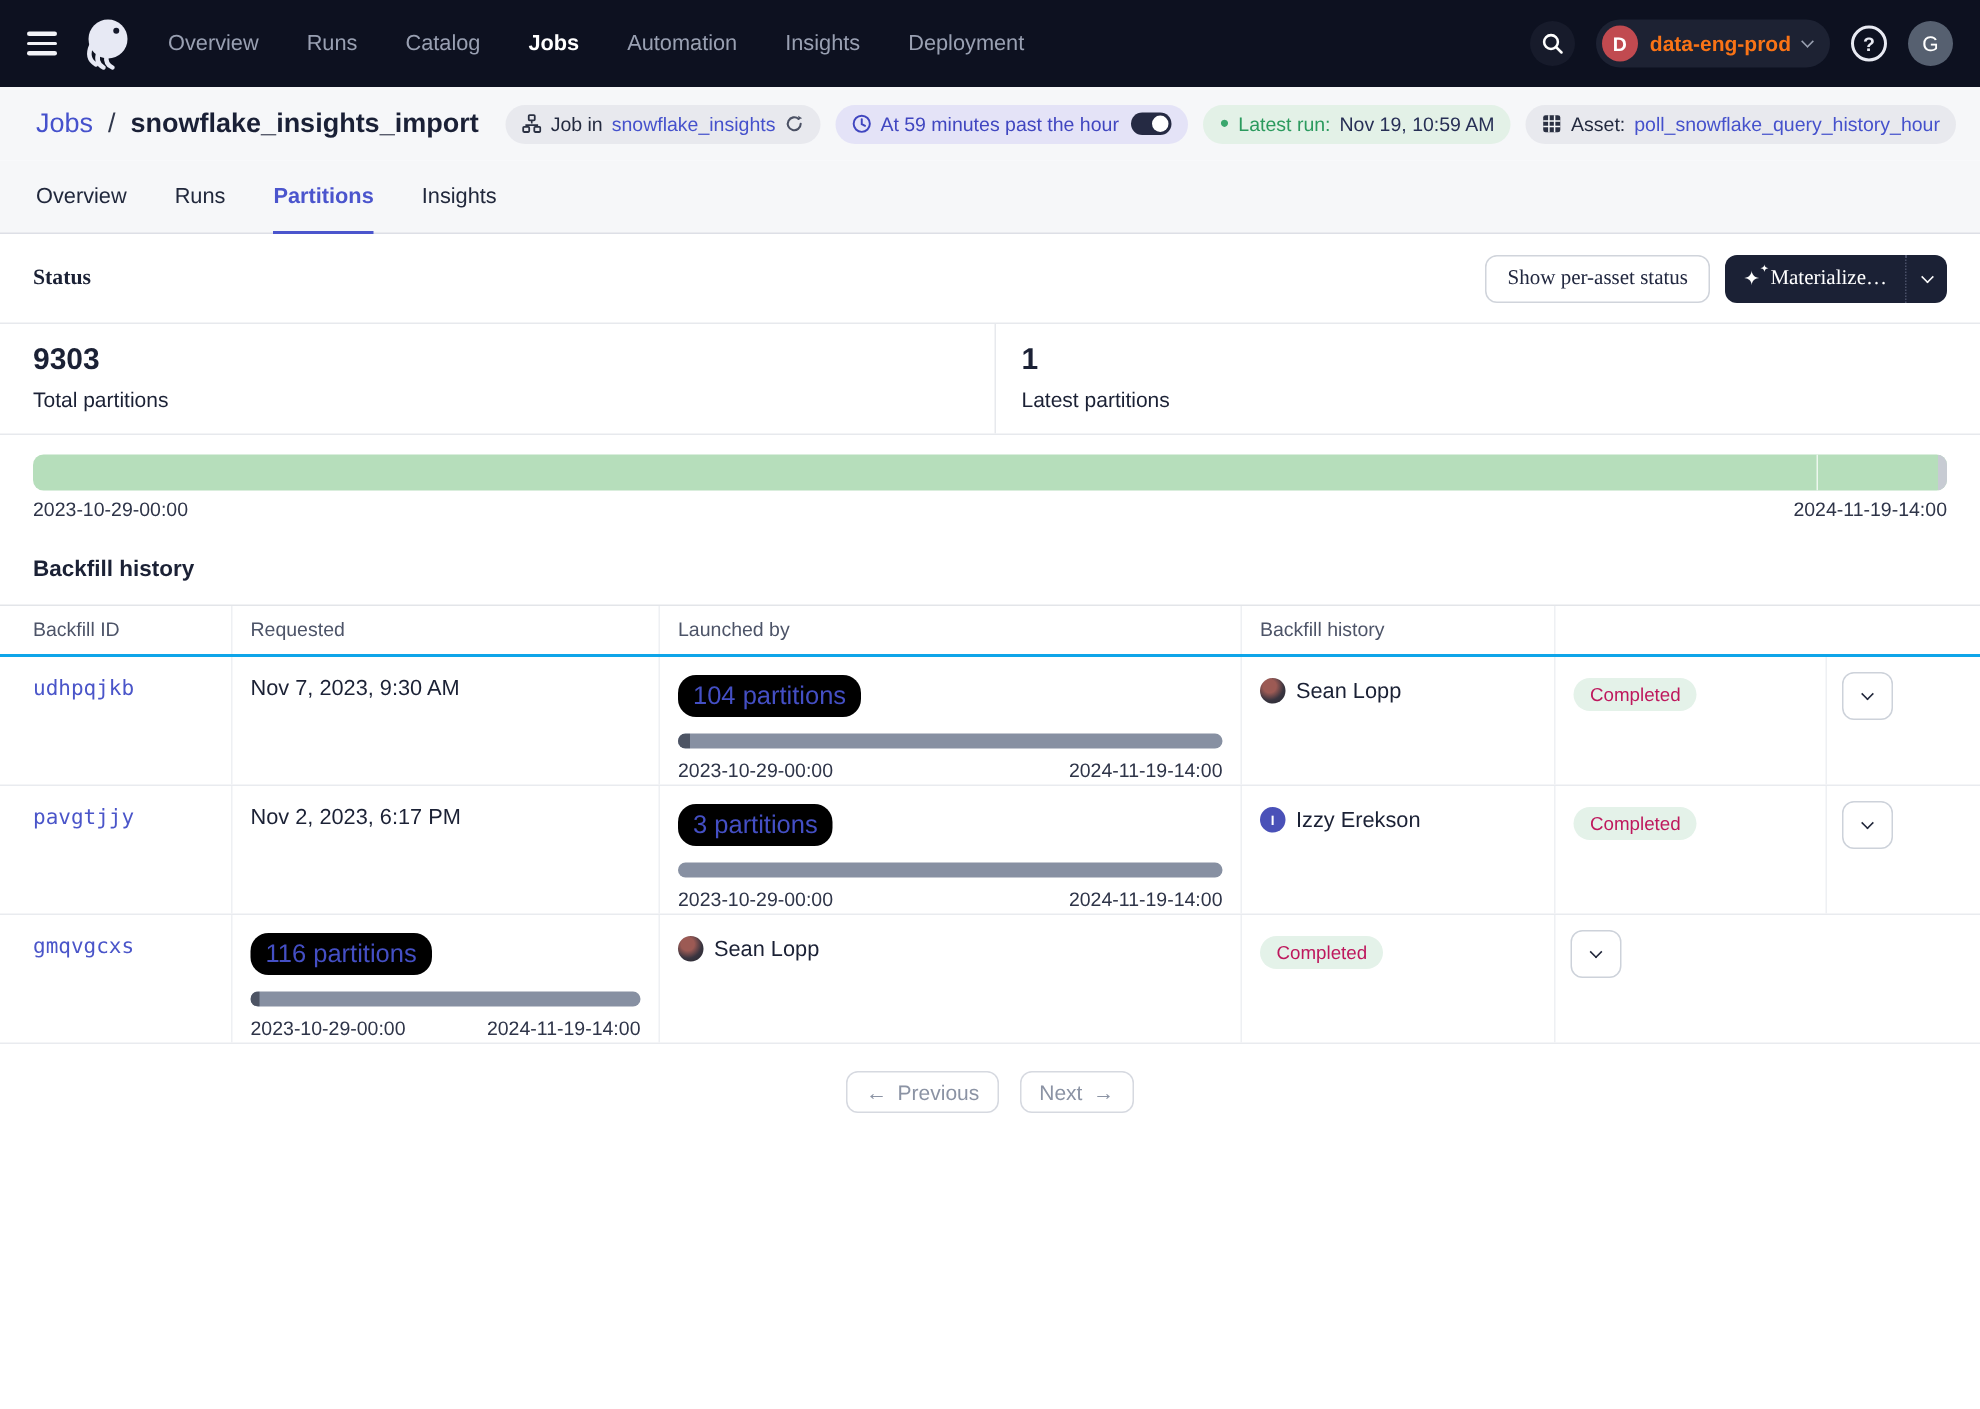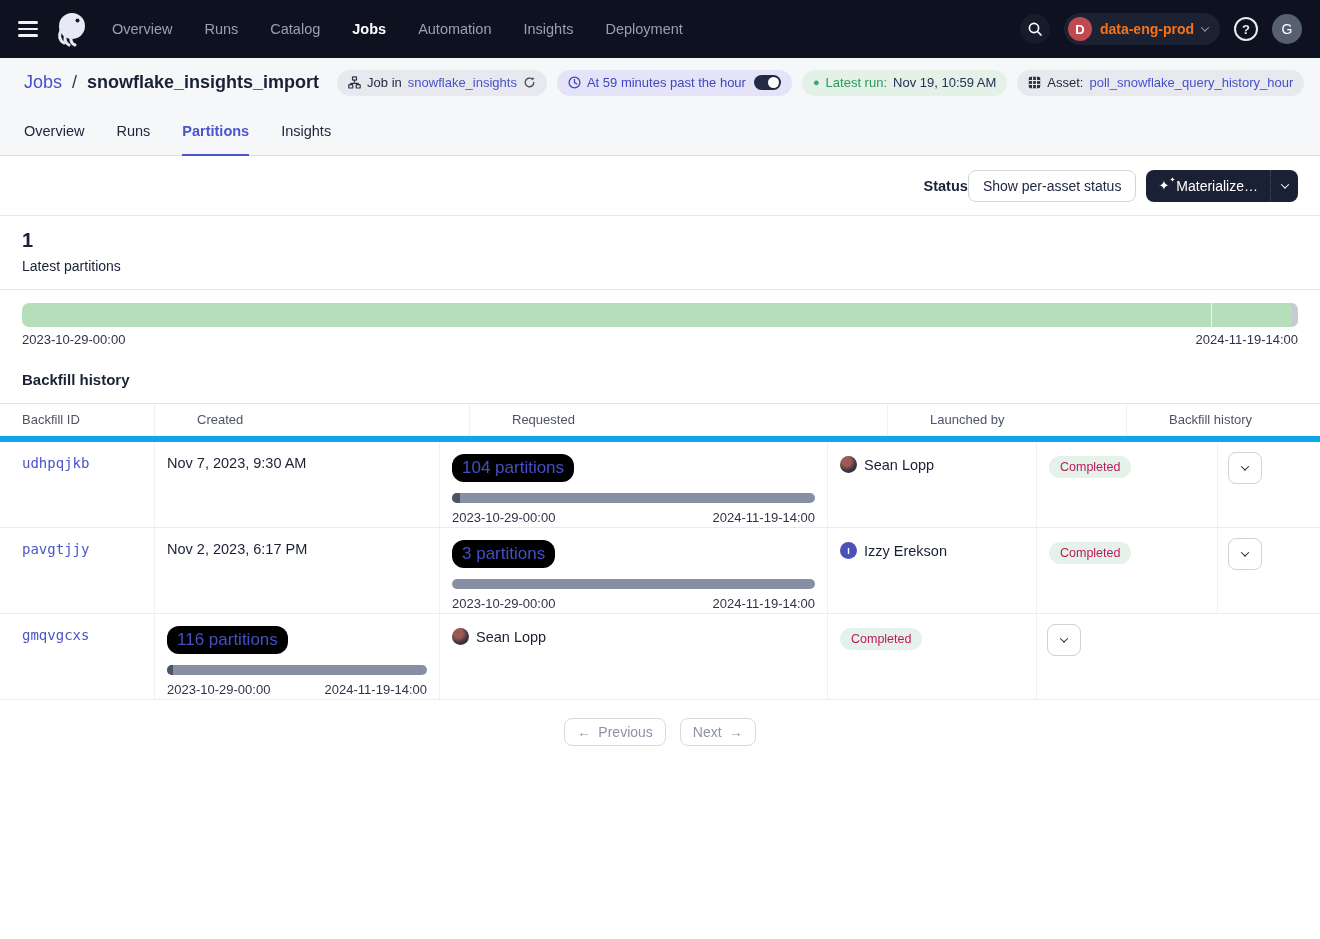--- a/index.html
+++ b/index.html
@@ -37,21 +37,21 @@
   .toggle { width:27px; height:15px; border-radius:8px; background:#252a43; position:relative; cursor:pointer; margin-left:2px; }
   .toggle::after { content:""; position:absolute; right:2px; top:2px; width:11px; height:11px; border-radius:50%; background:#fff; }
   .dot { font-size:11px; color:#3aa76d; line-height:1; }
 
   
   .tabs-row { height:49px; background:#f6f7f9; display:flex; align-items:flex-end; padding:0 24px; gap:32px; border-bottom:1px solid #dddfe6; }
   .tab { font-size:14.5px; color:#21283c; padding:14px 0 15px; cursor:pointer; border-bottom:2px solid transparent; margin-bottom:-1px; }
   .tab.active { color:#4b55cd; border-bottom-color:#4b55cd; font-weight:bold; }
 
   
-  .status-header { height:59px; display:flex; align-items:center; justify-content:flex-end; padding:0 22px; }
+  .status-header { height:59px; display:flex; align-items:center; justify-content:space-between; padding:0 22px;font-family:Liberation Serif, serif; }
   .status-title { font-size:14.5px; font-weight:bold; color:#1b2135; }
   .status-actions { display:flex; align-items:center; gap:10px; }
   .btn-outline { height:32px; background:#fff; border:1px solid #d0d4db; border-radius:8px; padding:0 14px; font-size:14px; color:#222840; font-family:inherit; cursor:pointer; display:flex; align-items:center; }
   .btn-dark { height:32px; background:#1b2135; border-radius:8px; display:flex; align-items:stretch; color:#fff; cursor:pointer; overflow:hidden; }
   .btn-dark .main { display:flex; align-items:center; gap:7px; padding:0 12px; font-size:14px; }
   .btn-dark .split { display:flex; align-items:center; justify-content:center; width:28px; border-left:1px dotted #4a5068; color:#fff; }
   .sparkle-wrap { position:relative; font-size:13px; line-height:1; }
   .sparkle-wrap .mini { position:absolute; font-size:7px; top:-3px; right:-6px; }
 
   
@@ -65,21 +65,21 @@
   .health-wrap { padding:13px 22px 0; }
   .health-bar { height:24px; border-radius:7px; position:relative; overflow:hidden; background:#b6debb; }
   .health-divider { position:absolute; left:93.2%; top:0; bottom:0; width:1px; background:rgba(255,255,255,0.75); }
   .health-missing { position:absolute; right:0; top:0; bottom:0; width:6px; background:#c7cbd3; }
   .health-labels { display:flex; justify-content:space-between; margin-top:5px; font-size:13px; color:#2e3448; }
 
   
   .bh-title { padding:24px 22px 15px; font-size:15px; font-weight:bold; color:#1b2135; }
   .bh-table { border-top:1px solid #e3e5e9; }
   .bh-grid { display:grid; grid-template-columns:155px 285px 388px 209px 181px 1fr; }
-  .bh-head { border-bottom:6px solid #0ea5e9;gap:30px; }
+  .bh-head { border-bottom:2px solid #0ea5e9; }
   .bh-head .hcell { font-size:13px; color:#4d5468; padding:8px 12px 9px; border-right:1px solid #eef0f3; }
   .bh-head .hcell:first-child { padding-left:22px; }
   .bh-head .hcell:last-child { border-right:none; }
   .bh-row { border-bottom:1px solid #e9ebef; height:86px; }
   .bh-row .cell { padding:12px 12px 0; border-right:1px solid #eef0f3; overflow:hidden; }
   .bh-row .cell:first-child { padding-left:22px; }
   .bh-row .cell:last-child { border-right:none; padding-top:10px; padding-left:10px; }
   .bid { font-family:"DejaVu Sans Mono", monospace; font-size:14px; color:#4a55c9; cursor:pointer; }
   .created { font-size:14.5px; color:#1b2135;margin-top:20px; }
   .req-pill { display:inline-block; background:#000000; color:#444fc4; font-size:17px; padding:4px 10px; border-radius:12px; }
@@ -220,41 +220,44 @@
         </div>
         <div class="split">
             <span class="chev"></span>
           </div>
       </div>
     </div>
   </div>
 
   <div class="stats">
     <div class="stat-cell">
+      <div class="stat-value">9303</div>
+      <div class="stat-label">Total partitions</div>
+    </div>
+    <div class="stat-cell">
       <div class="stat-value">1</div>
       <div class="stat-label">Latest partitions</div>
     </div>
   </div>
 
   <div class="health-wrap">
     <div class="health-bar">
       <div class="health-divider"></div>
       <div class="health-missing"></div>
     </div>
     <div class="health-labels">
       <span>2023-10-29-00:00</span>
       <span>2024-11-19-14:00</span>
     </div>
   </div>
 
   <div class="bh-title">Backfill history</div>
   <div class="bh-table">
     <div class="bh-grid bh-head">
       <div class="hcell">Backfill ID</div>
-      <div class="hcell">Created</div>
       <div class="hcell">Requested</div>
       <div class="hcell">Launched by</div>
       <div class="hcell">Backfill history</div>
       <div class="hcell"></div>
     </div>
 
     <div class="bh-grid bh-row">
       <div class="cell"><span class="bid">udhpqjkb</span></div>
       <div class="cell"><span class="created">Nov 7, 2023, 9:30 AM</span></div>
       <div class="cell">

